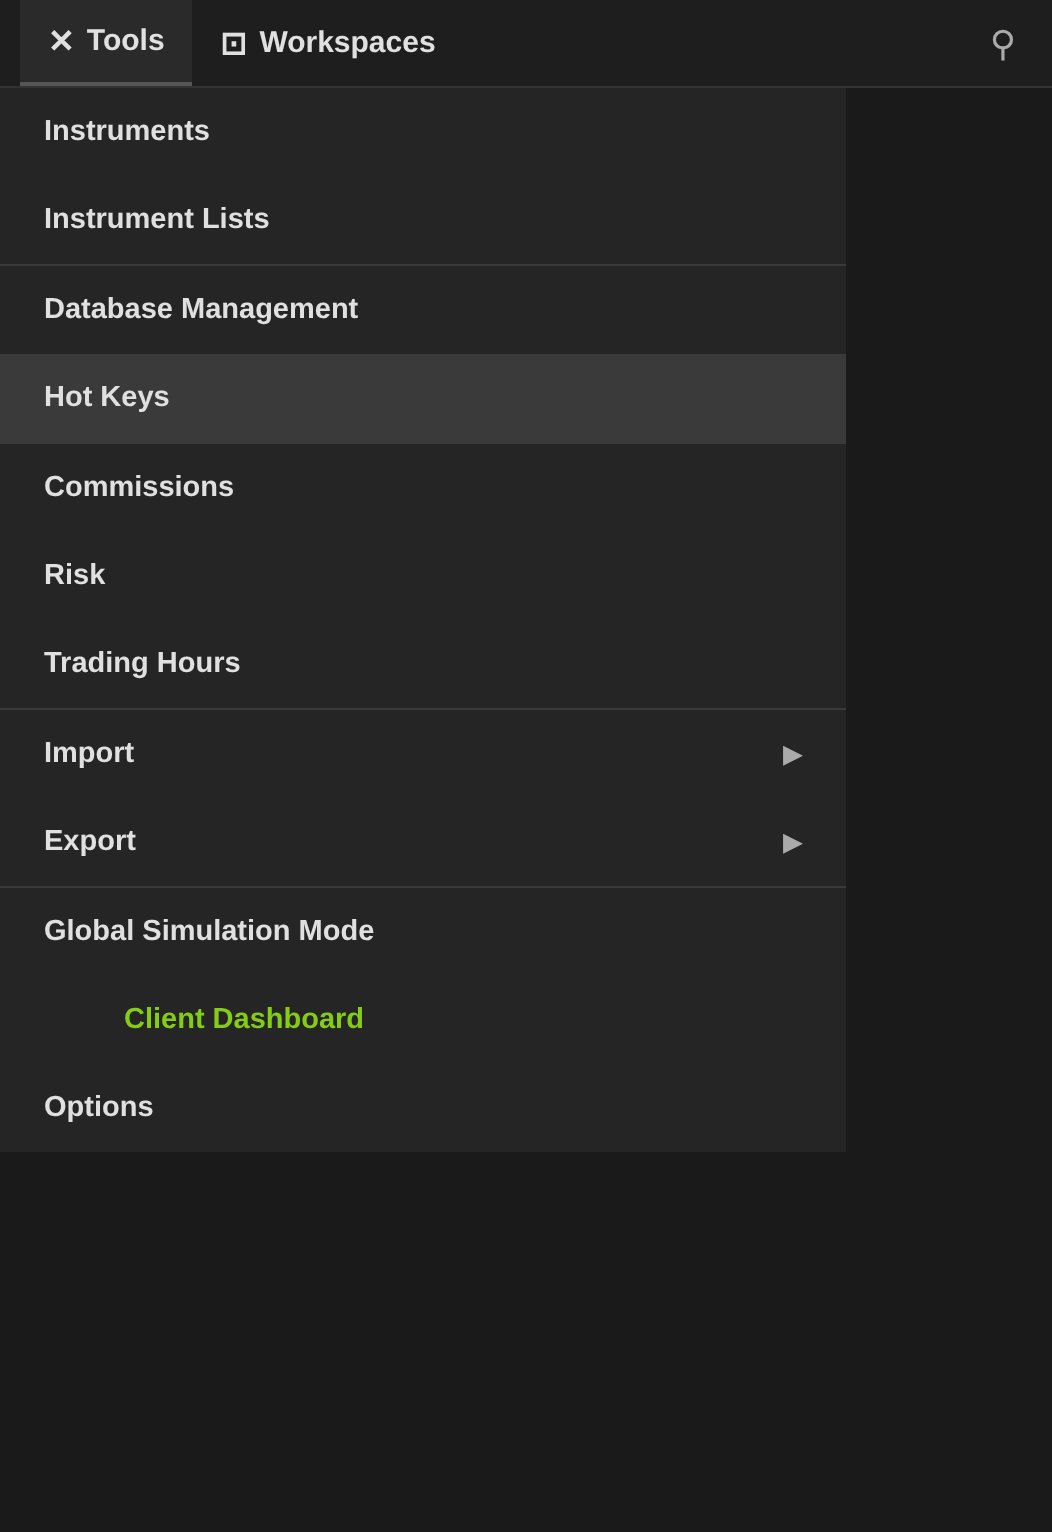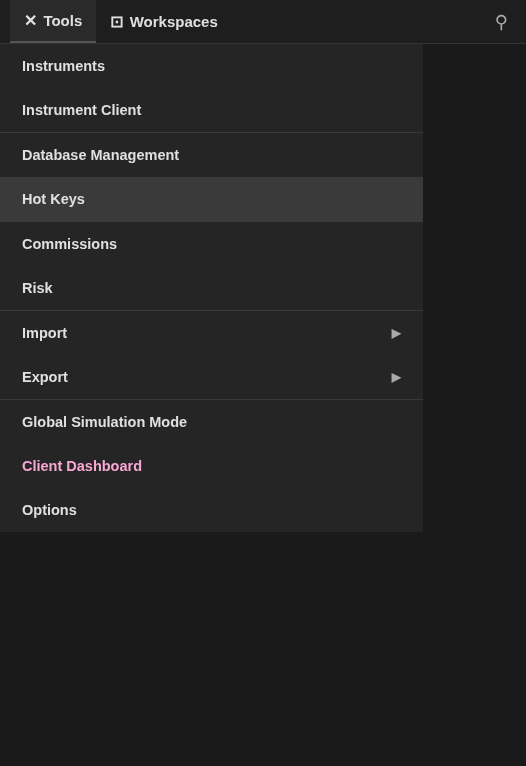--- a/index.html
+++ b/index.html
@@ -72,22 +72,23 @@
       border-bottom: none;
       min-height: 44px;
     }
 
     .menu-item.highlighted {
       background-color: #3a3a3a;
       align-items: center;
     }
 
     .menu-item.disabled {
-      color: #f9a8d4;
+      color: #84cc16;
       cursor: default;
+      margin-left: 40px;
     }
 
     .menu-divider {
       height: 1px;
       background-color: #3a3a3a;
       margin: 0;
     }
 
     .menu-item .arrow {
       font-size: 12px;
@@ -107,35 +108,38 @@
     <span>Workspaces</span>
   </div>
   <div class="title-bar-pin">⚲</div>
 </div>
 
 <div class="menu-container" id="menu-container">
 <div class="menu-item">
       <span>Instruments</span>
     </div>
     <div class="menu-item">
-      <span>Instrument Client</span>
+      <span>Instrument Lists</span>
     </div>
     <div class="menu-divider"></div>
     <div class="menu-item">
       <span>Database Management</span>
     </div>
     <div class="menu-item highlighted">
       <span>Hot Keys</span>
     </div>
     <div class="menu-divider"></div>
     <div class="menu-item">
       <span>Commissions</span>
     </div>
     <div class="menu-item">
       <span>Risk</span>
+    </div>
+    <div class="menu-item">
+      <span>Trading Hours</span>
     </div>
     <div class="menu-divider"></div>
     <div class="menu-item">
       <span>Import</span>
       <span class="arrow">▶</span>
     </div>
     <div class="menu-item">
       <span>Export</span>
       <span class="arrow">▶</span>
     </div>

